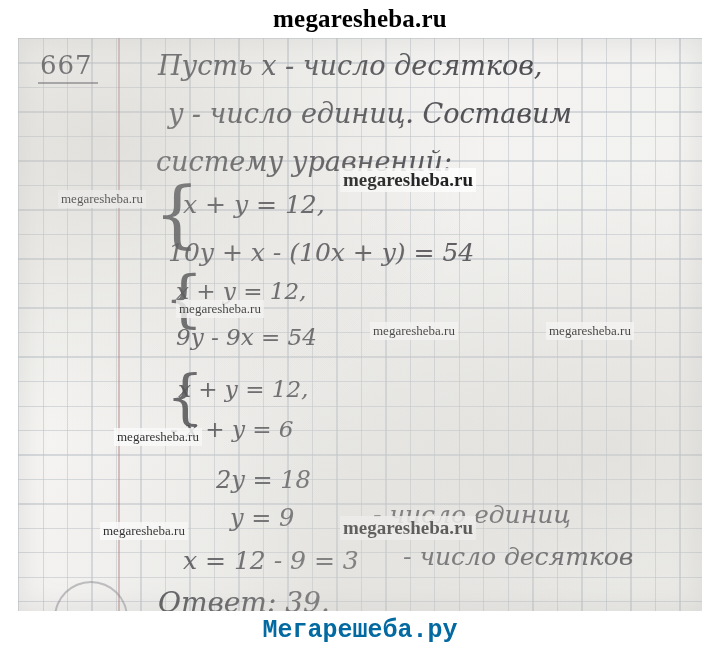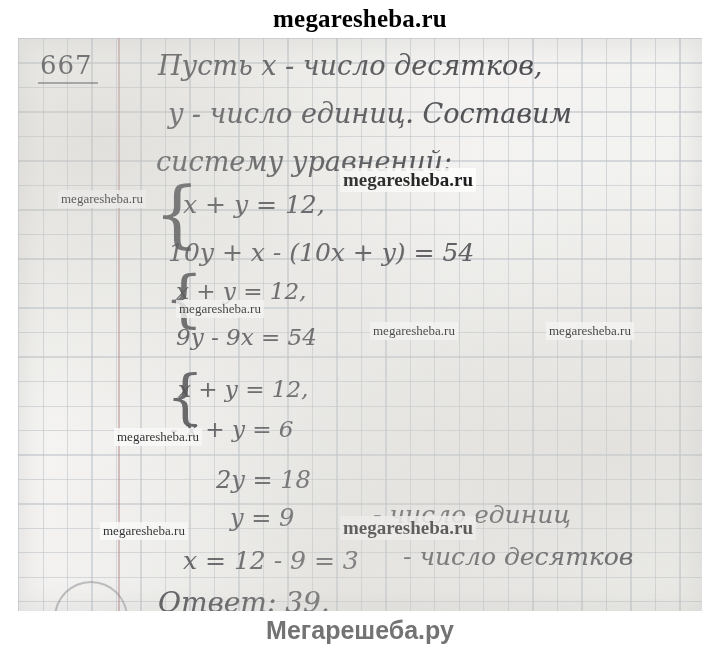--- a/index.html
+++ b/index.html
@@ -36,24 +36,24 @@
   }
   .site-foot {
     position: absolute;
     left: 0;
     bottom: 6px;
     width: 720px;
     height: 34px;
     display: flex;
     align-items: center;
     justify-content: center;
-    font-family: Liberation Sans, sans-serif;
+    font-family: Liberation Mono, monospace;
     font-size: 25px;
     font-weight: bold;
-    color: #737373;
+    color: #0369a1;
   }
   
   .scan {
     position: absolute;
     left: 18px;
     top: 38px;
     width: 684px;
     height: 573px;
     background:
       linear-gradient(rgba(255,255,255,0.35), rgba(255,255,255,0.35)),

